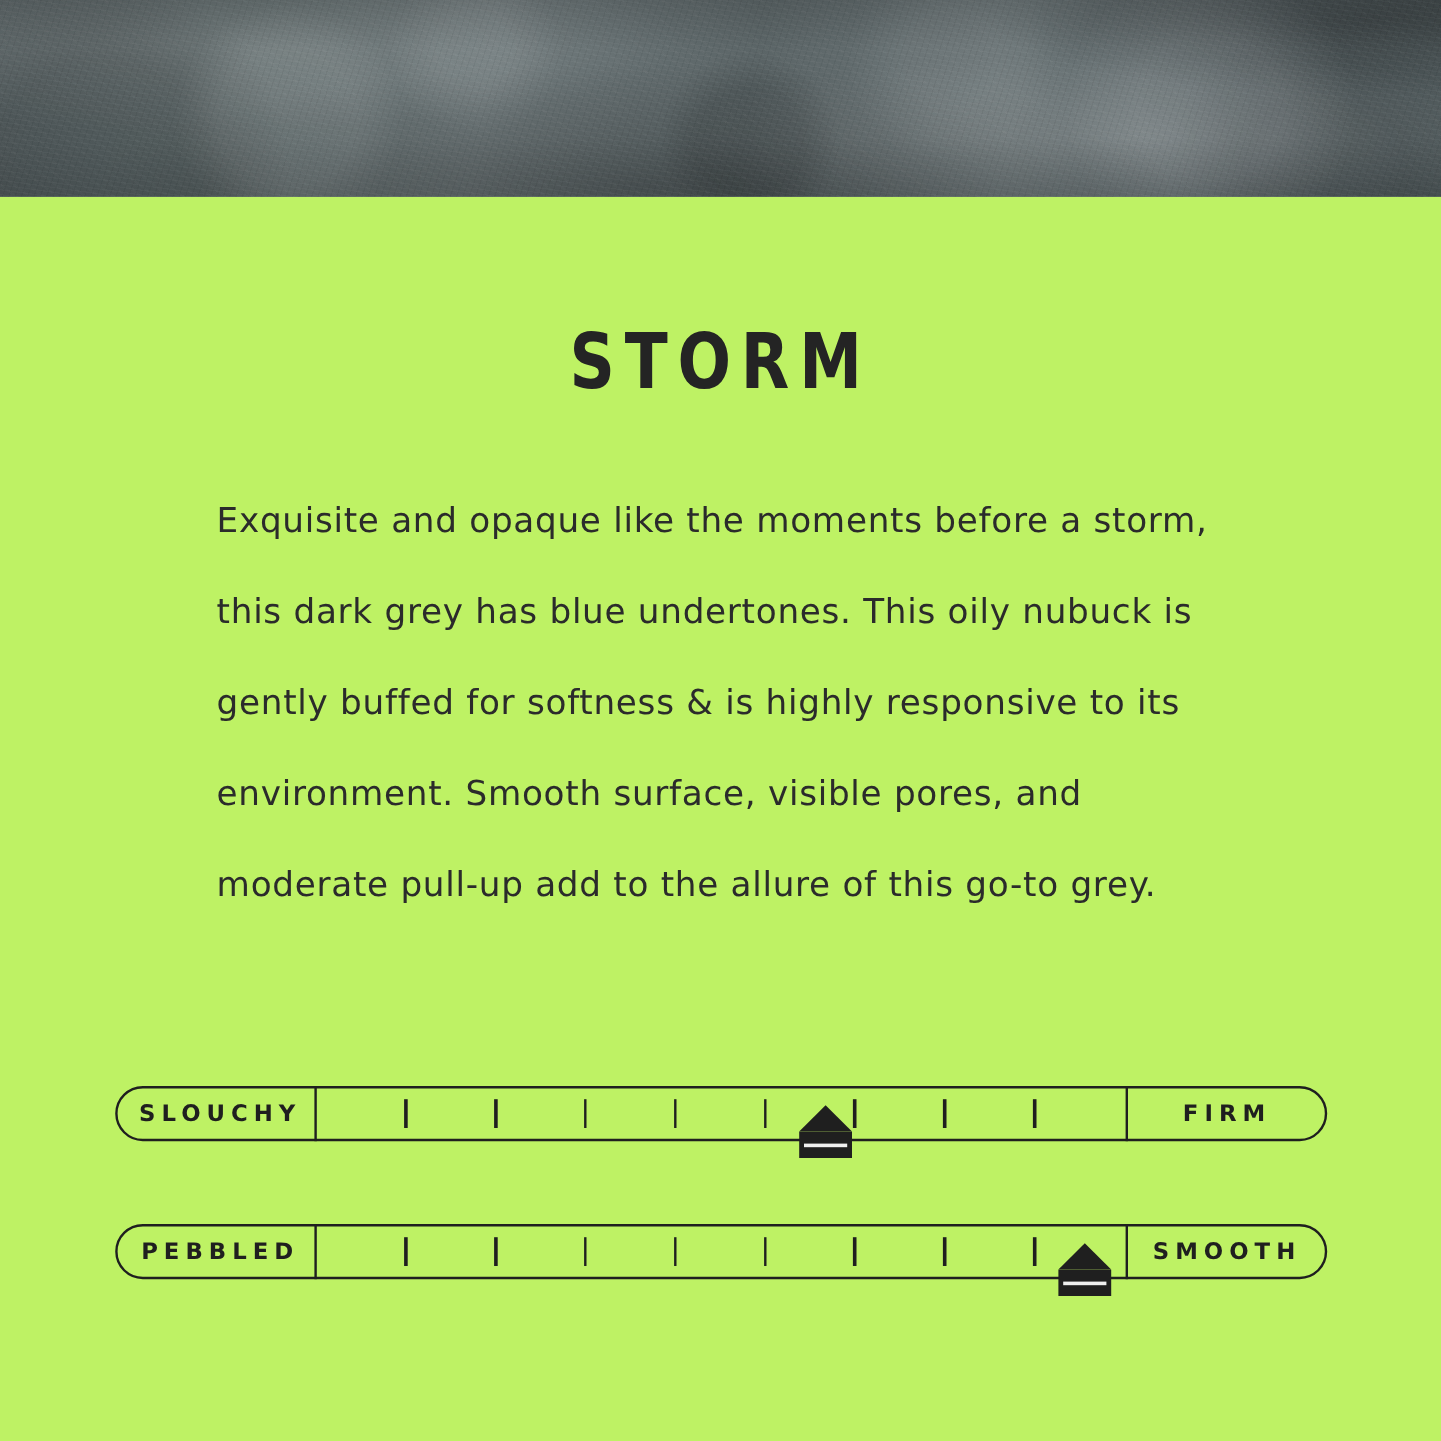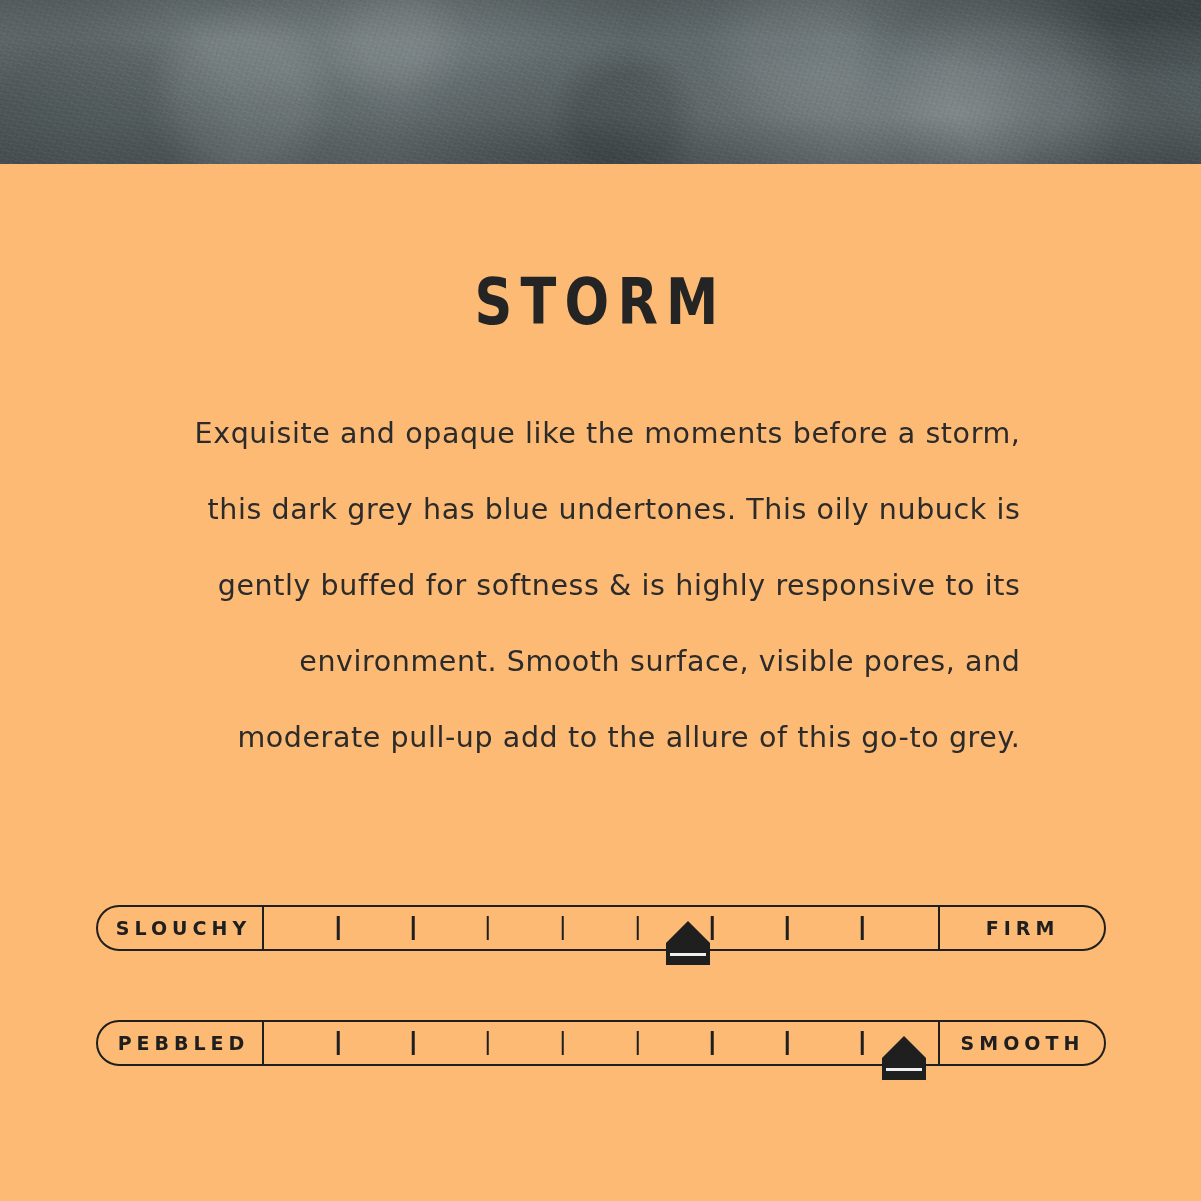--- a/index.html
+++ b/index.html
@@ -10,21 +10,21 @@
     width: 1201px;
     height: 1201px;
     background: #f0f0f0;
     font-family: "Liberation Sans", sans-serif;
     overflow: hidden;
   }
   .page {
     position: relative;
     width: 1201px;
     height: 1201px;
-    background: #fdba74;
+    background: #bef264;
   }
 
   
   .swatch {
     position: relative;
     width: 1201px;
     height: 164px;
     overflow: hidden;
     background: #5f6b6d;
   }
@@ -75,21 +75,21 @@
     letter-spacing: 10px;
     color: #242424;
     line-height: 1;
     transform: scaleX(0.82);
   }
 
   
   .description {
     margin: 62px auto 0 auto;
     width: 840px;
-    text-align: right;
+    text-align: left;
     font-family: "DejaVu Sans", sans-serif;
     font-size: 28.5px;
     line-height: 76px;
     letter-spacing: 0.6px;
     color: #2b2b2b;
     font-weight: 400;
   }
 
   
   .scales {

